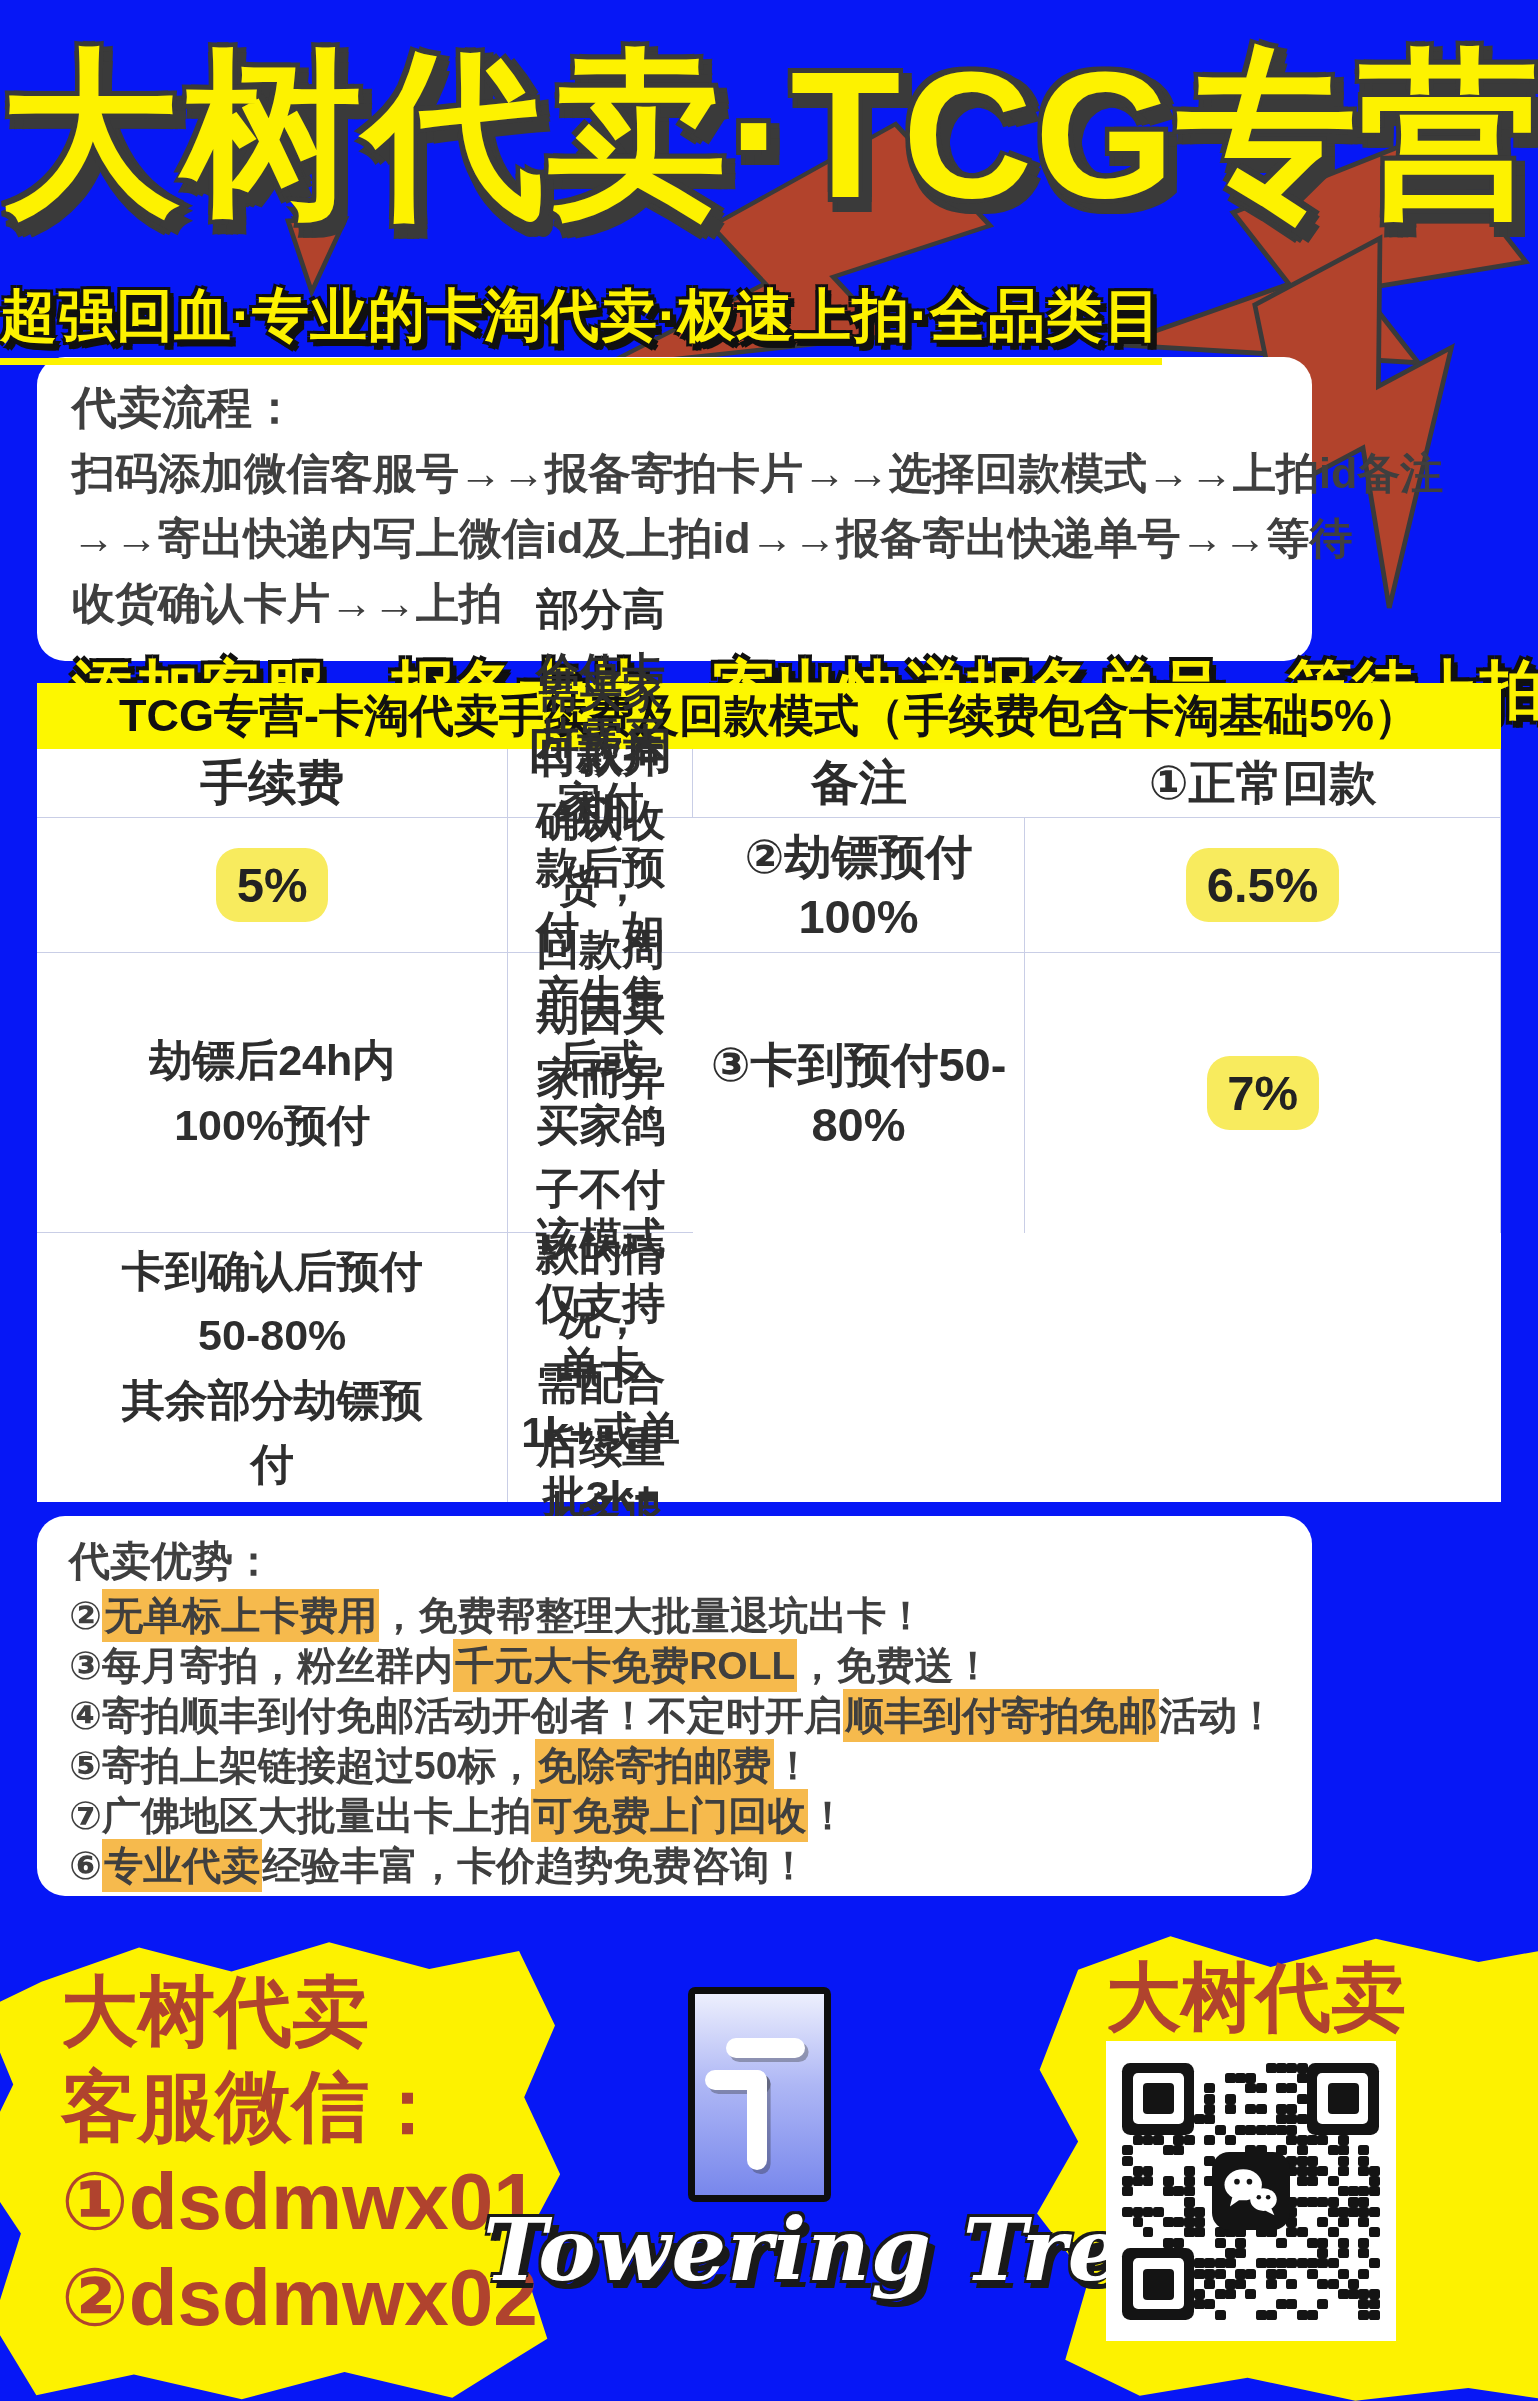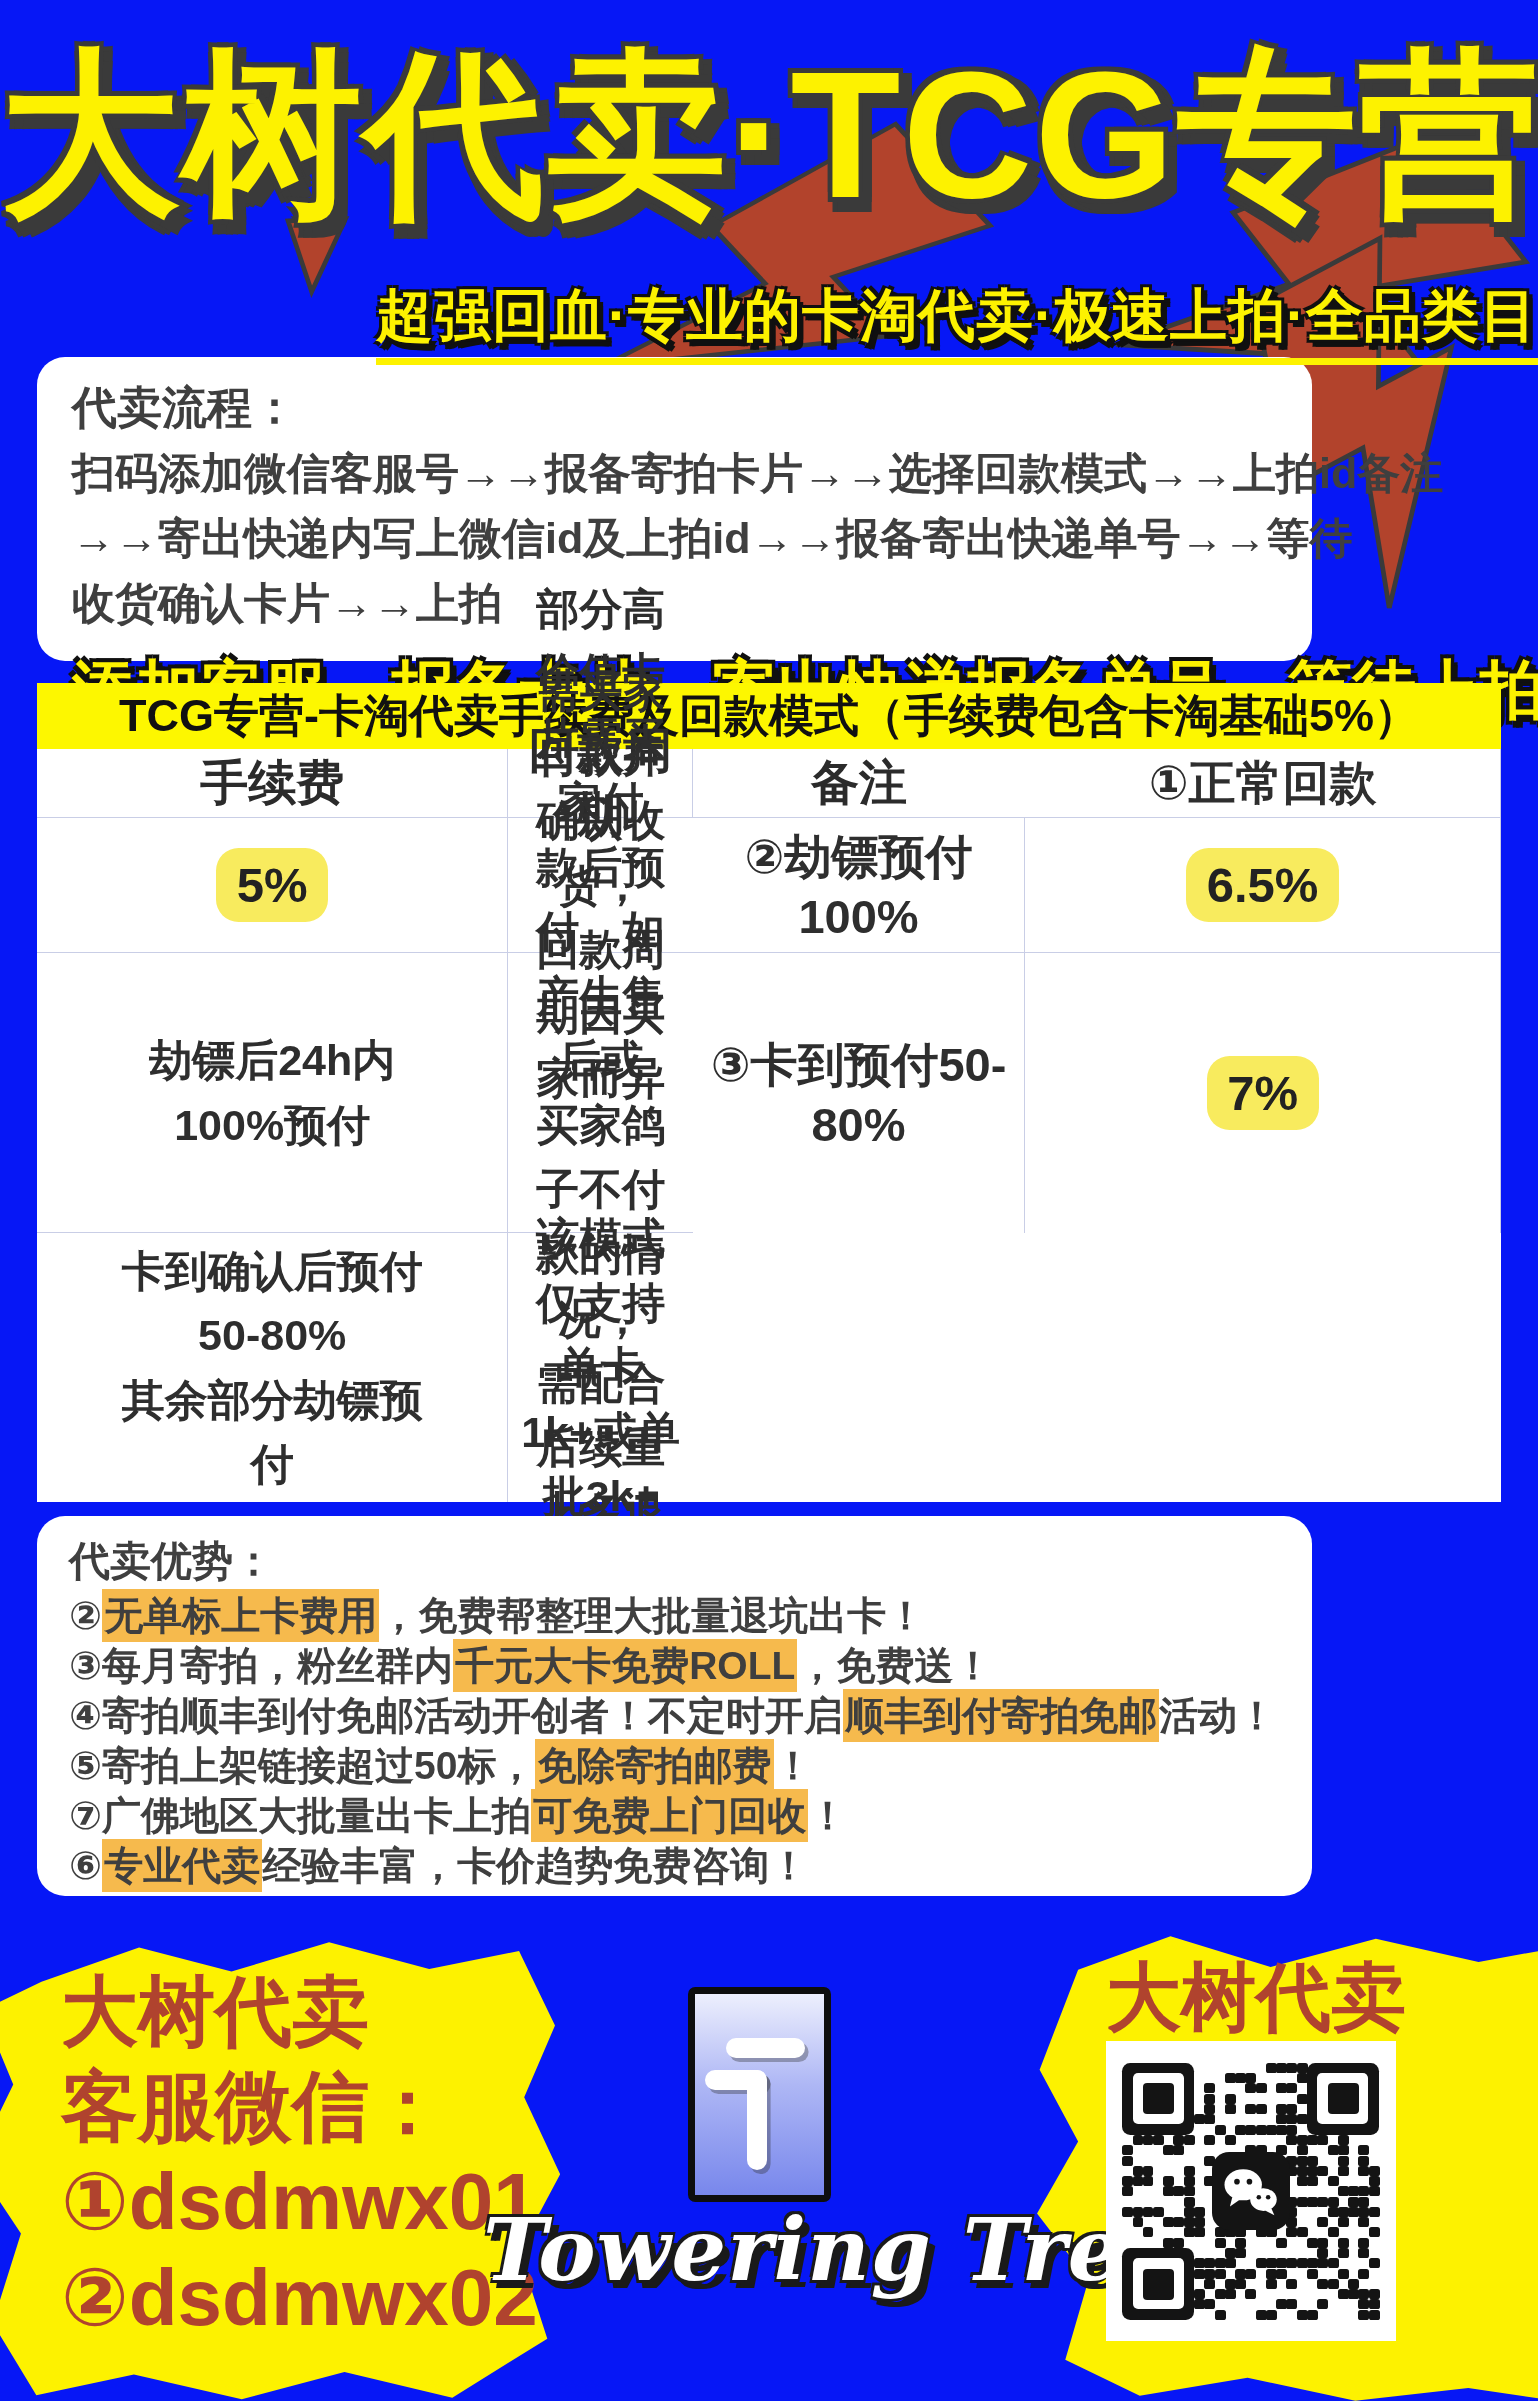--- a/index.html
+++ b/index.html
@@ -12,21 +12,21 @@
   
   .bolts{position:absolute;left:0;top:0;width:1538px;height:719px;}
   
   .title{
     position:absolute;top:36px;left:0;width:100%;text-align:center;
     font-size:180px;line-height:1.1;color:#FDF200;letter-spacing:2.1px;white-space:nowrap;
     text-shadow:-4.6px -4.6px 0 #3A3A3A,4.6px -4.6px 0 #3A3A3A,-4.6px 4.6px 0 #3A3A3A,
       13.4px 15.4px 0 #3A3A3A,5.1px 15.4px 0 #3A3A3A,13.4px 5.1px 0 #3A3A3A,0 15.4px 0 #3A3A3A,13.4px 0 0 #3A3A3A;
     margin:0;z-index:2;
   }
-  .subtitle-wrap{position:absolute;top:278px;left:0;width:100%;text-align:right;z-index:2;}
+  .subtitle-wrap{position:absolute;top:278px;left:0;width:100%;text-align:left;z-index:2;}
   .subtitle{
     display:inline-block;font-size:57px;color:#FDF200;letter-spacing:1px;white-space:nowrap;
     text-shadow:-3.1px -3.1px 0 #101010,3.1px -3.1px 0 #101010,-3.1px 3.1px 0 #101010,
       6.2px 7.2px 0 #101010,3.1px 7.2px 0 #101010,6.2px 3.1px 0 #101010;
     border-bottom:7.2px solid #FDF200;padding-bottom:3.1px;
   }
   
   .white-box{
     position:absolute;left:37px;width:1275px;background:#FFFFFF;border-radius:28px;
     box-sizing:border-box;color:#3F3F3F;

